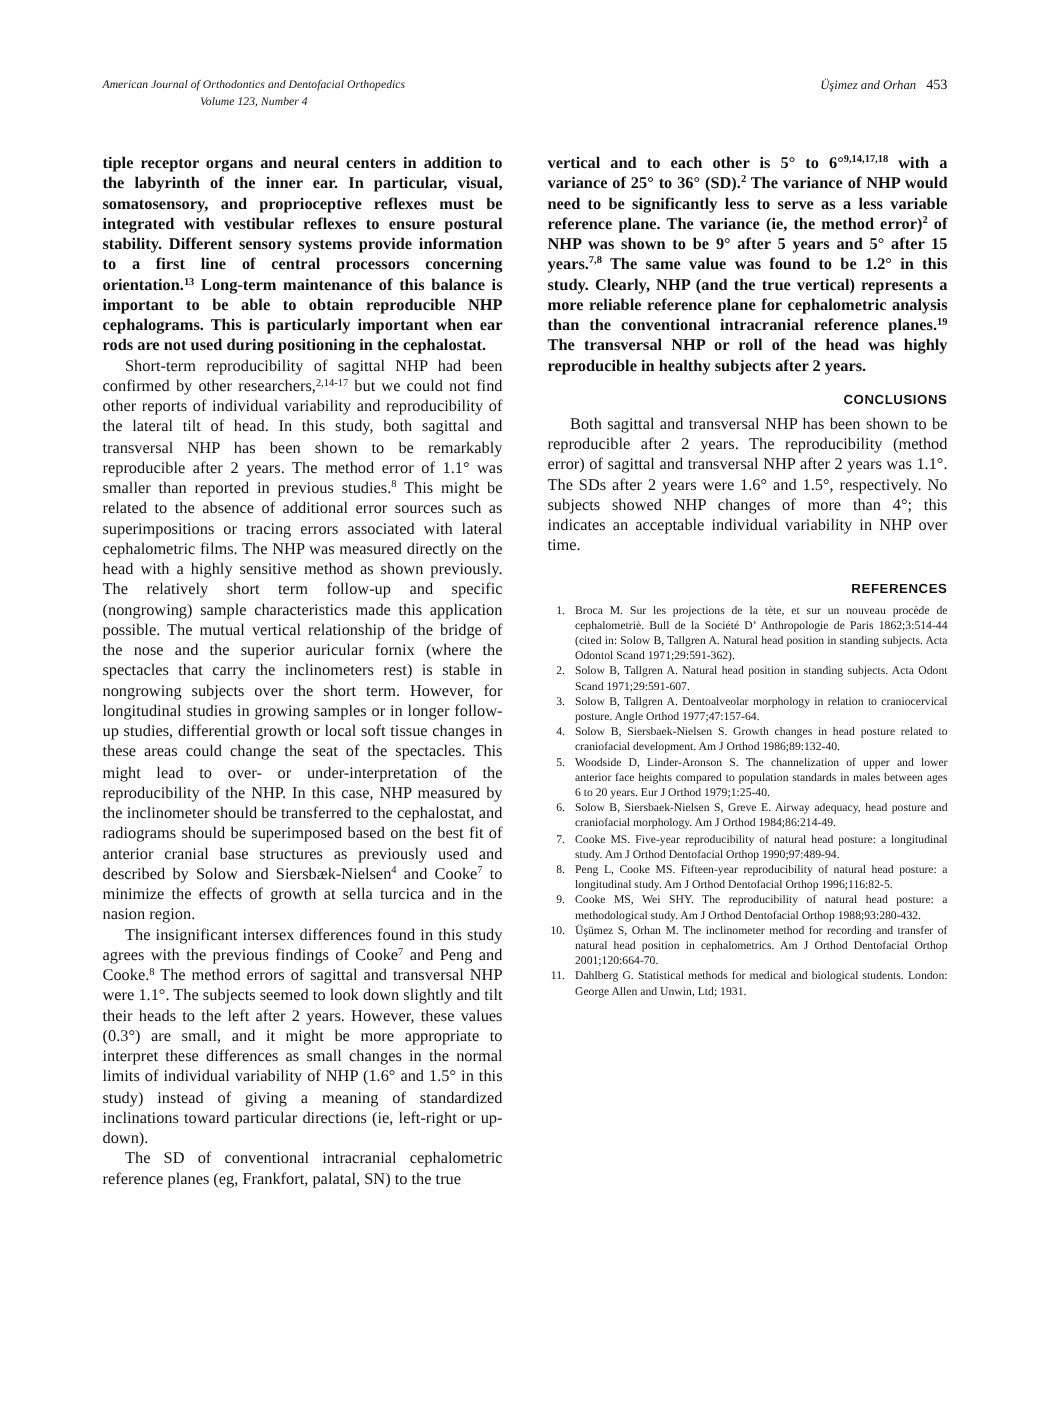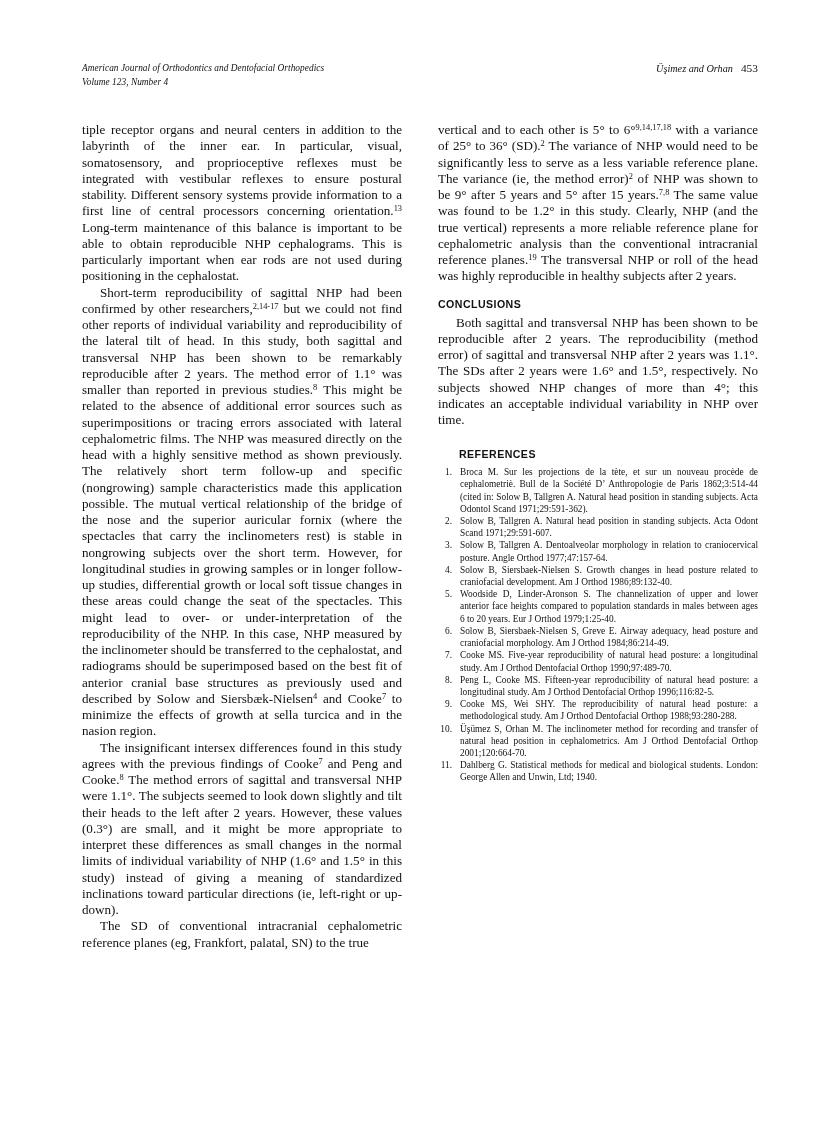--- a/index.html
+++ b/index.html
@@ -24,20 +24,21 @@
     width: 676px;
     display: flex;
     justify-content: space-between;
     align-items: flex-start;
   }
   #running-head .rh-left {
     font-style: italic;
     font-size: 9.3px;
     line-height: 13.5px;
     letter-spacing: 0.05px;
+    text-align: center;
   }
   #running-head .rh-left .vol {
     font-style: italic;
   }
   #running-head .rh-right {
     font-size: 9.8px;
     line-height: 13.5px;
     white-space: nowrap;
   }
   #running-head .rh-authors {
@@ -67,35 +68,36 @@
 
   p.body-par {
     margin: 0;
     text-align: justify;
     text-justify: inter-word;
     font-size: 13.1px;
     line-height: 16.25px;
     text-indent: 18px;
     hyphens: manual;
   }
-  p.body-par.no-indent { text-indent: 0; }
+  p.body-par.no-indent { text-indent: 0; font-weight: bold; }
 
   sup {
     font-size: 0.64em;
     line-height: 0;
     vertical-align: 0.52em;
   }
 
   h2.section-head {
     margin: 13px 0 5px 0;
     font-family: "Liberation Sans", "DejaVu Sans", sans-serif;
     font-size: 10.6px;
     font-weight: bold;
     letter-spacing: 0.45px;
     text-transform: uppercase;
+    text-align: right;
   }
   h2.section-head.refs-head {
     margin: 20px 0 6px 4px;
     padding-left: 17px;
   }
 
   
   ol.reference-list {
     margin: 0;
     padding: 0;
@@ -170,34 +172,34 @@
         <li>
           <span class="ref-num">5.</span>
           <span class="ref-text">Woodside D, Linder-Aronson S. The channelization of upper and lower anterior face heights compared to population standards in males between ages 6 to 20 years. Eur J Orthod 1979;1:25-40.</span>
         </li>
         <li>
           <span class="ref-num">6.</span>
           <span class="ref-text">Solow B, Siersbaek-Nielsen S, Greve E. Airway adequacy, head posture and craniofacial morphology. Am J Orthod 1984;86:214-49.</span>
         </li>
         <li>
           <span class="ref-num">7.</span>
-          <span class="ref-text">Cooke MS. Five-year reproducibility of natural head posture: a longitudinal study. Am J Orthod Dentofacial Orthop 1990;97:489-70.</span>
+          <span class="ref-text">Cooke MS. Five-year reproducibility of natural head posture: a longitudinal study. Am J Orthod Dentofacial Orthop 1990;97:489-94.</span>
         </li>
         <li>
           <span class="ref-num">8.</span>
           <span class="ref-text">Peng L, Cooke MS. Fifteen-year reproducibility of natural head posture: a longitudinal study. Am J Orthod Dentofacial Orthop 1996;116:82-5.</span>
         </li>
         <li>
           <span class="ref-num">9.</span>
-          <span class="ref-text">Cooke MS, Wei SHY. The reproducibility of natural head posture: a methodological study. Am J Orthod Dentofacial Orthop 1988;93:280-288.</span>
+          <span class="ref-text">Cooke MS, Wei SHY. The reproducibility of natural head posture: a methodological study. Am J Orthod Dentofacial Orthop 1988;93:280-432.</span>
         </li>
         <li>
           <span class="ref-num">10.</span>
           <span class="ref-text">Üşümez S, Orhan M. The inclinometer method for recording and transfer of natural head position in cephalometrics. Am J Orthod Dentofacial Orthop 2001;120:664-70.</span>
         </li>
         <li>
           <span class="ref-num">11.</span>
-          <span class="ref-text">Dahlberg G. Statistical methods for medical and biological students. London: George Allen and Unwin, Ltd; 1940.</span>
+          <span class="ref-text">Dahlberg G. Statistical methods for medical and biological students. London: George Allen and Unwin, Ltd; 1931.</span>
         </li>
       </ol>
     </div>
 
 </div>
 
 </body></html>

